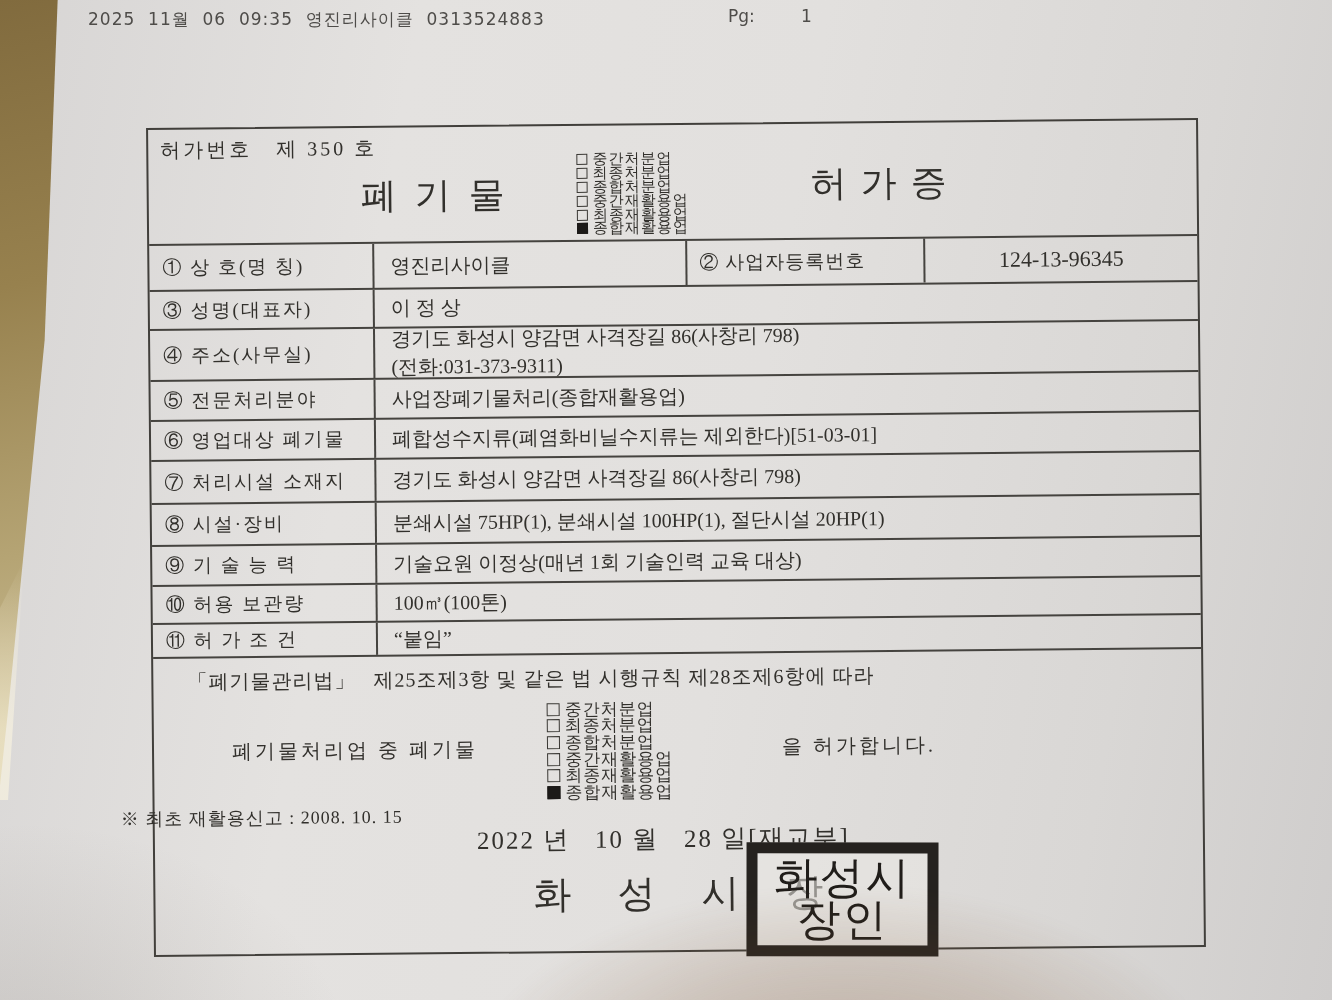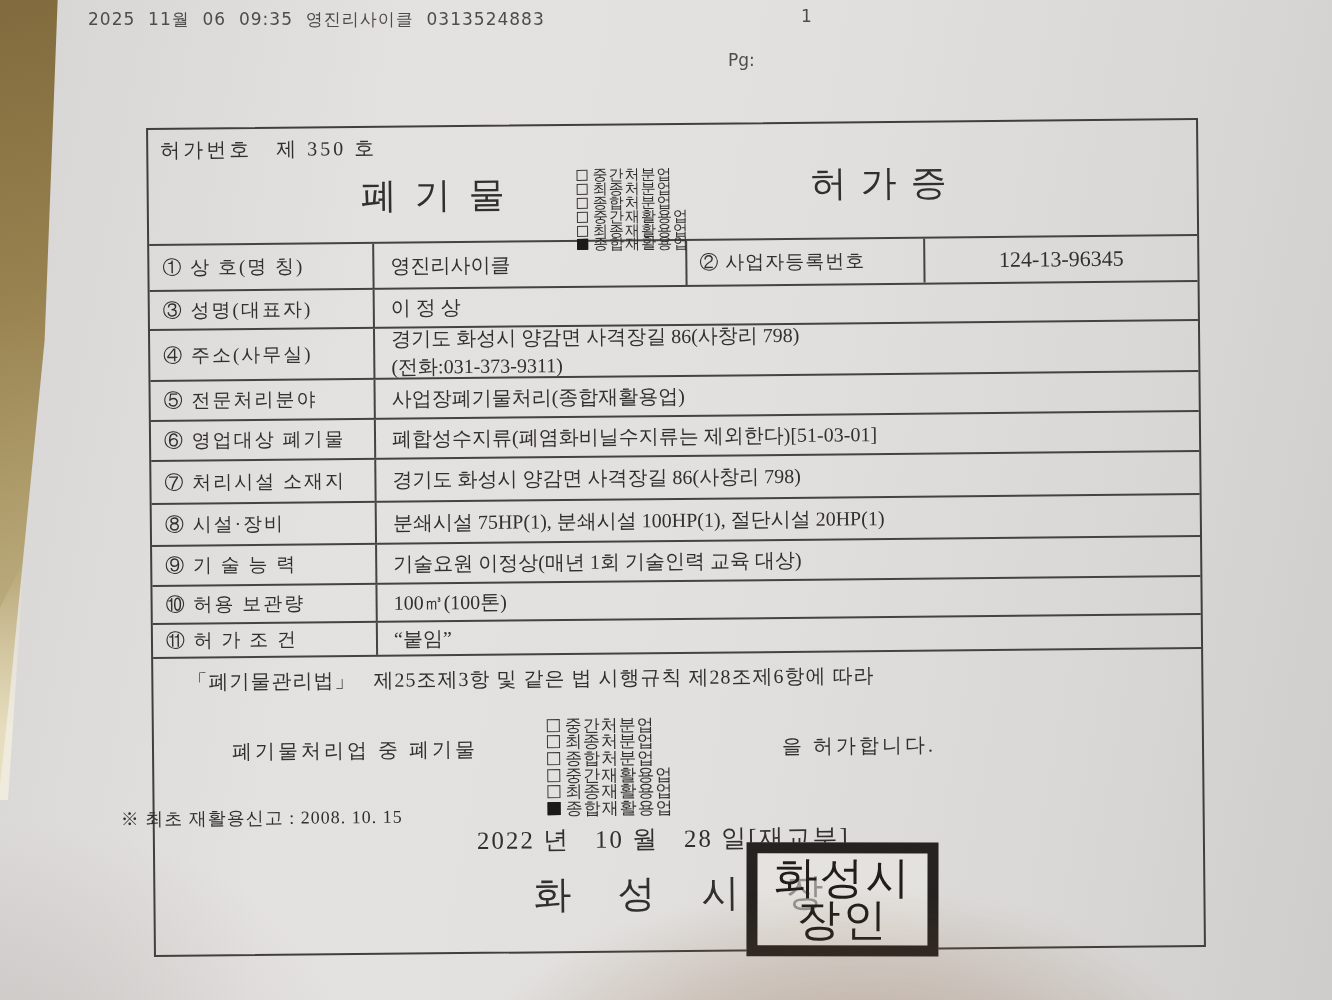--- a/index.html
+++ b/index.html
@@ -33,35 +33,35 @@
     position:absolute;left:-60px;top:820px;width:420px;height:260px;
     background:radial-gradient(ellipse at 20% 100%,rgba(90,80,70,.16),rgba(90,80,70,0) 70%);
   }
   
   .fax-header{
     position:absolute;left:0;top:5px;width:1332px;height:26px;
     font-family:"DejaVu Sans","Liberation Sans",sans-serif;
     font-size:17px;color:#4e4c49;white-space:pre;
   }
   .fax-line{position:absolute;left:88px;top:3px;letter-spacing:1px;}
-  .fax-pg{position:absolute;left:728px;top:1px;margin-top:44px;}
+  .fax-pg{position:absolute;left:728px;top:1px;}
   .fax-pgnum{position:absolute;left:801px;top:1px;}
   
   .doc{
     position:absolute;left:150px;top:123px;width:1048px;height:825px;
     border:2px solid #413f3b;
     transform:rotate(-0.55deg);
     color:#32302c;
   }
   .doc-head{position:relative;height:114px;}
   .permit-no{position:absolute;left:12px;top:7px;font-size:20px;letter-spacing:3px;white-space:pre;}
   .title-left{position:absolute;left:212px;top:44px;font-size:36px;letter-spacing:18px;white-space:pre;}
   .title-right{position:absolute;left:662px;top:36px;font-size:36px;letter-spacing:14px;white-space:pre;}
   
-  .cb-list{position:absolute;left:428px;top:27px;margin-top:16px;}
+  .cb-list{position:absolute;left:428px;top:27px;}
   .cb-row{display:flex;align-items:center;height:13.8px;font-size:15px;letter-spacing:1px;white-space:pre;}
   .cb-box{width:11px;height:11px;border:1.6px solid #3a3834;margin-right:5px;flex:0 0 auto;background:transparent;box-sizing:border-box;}
   .cb-box.checked{background:#1c1a18;border-color:#1c1a18;}
   .cb-list2{position:absolute;left:393px;top:46px;}
   .cb-list2 .cb-row{height:16.6px;font-size:17px;}
   .cb-list2 .cb-box{width:13px;height:13px;}
   
   .trow{display:flex;border-top:2px solid #45433f;}
   .tcell{box-sizing:border-box;display:flex;flex-direction:column;justify-content:center;white-space:pre;}
   .tcell.lbl{width:223px;padding-left:13px;font-size:19px;letter-spacing:2px;flex:0 0 auto;}

